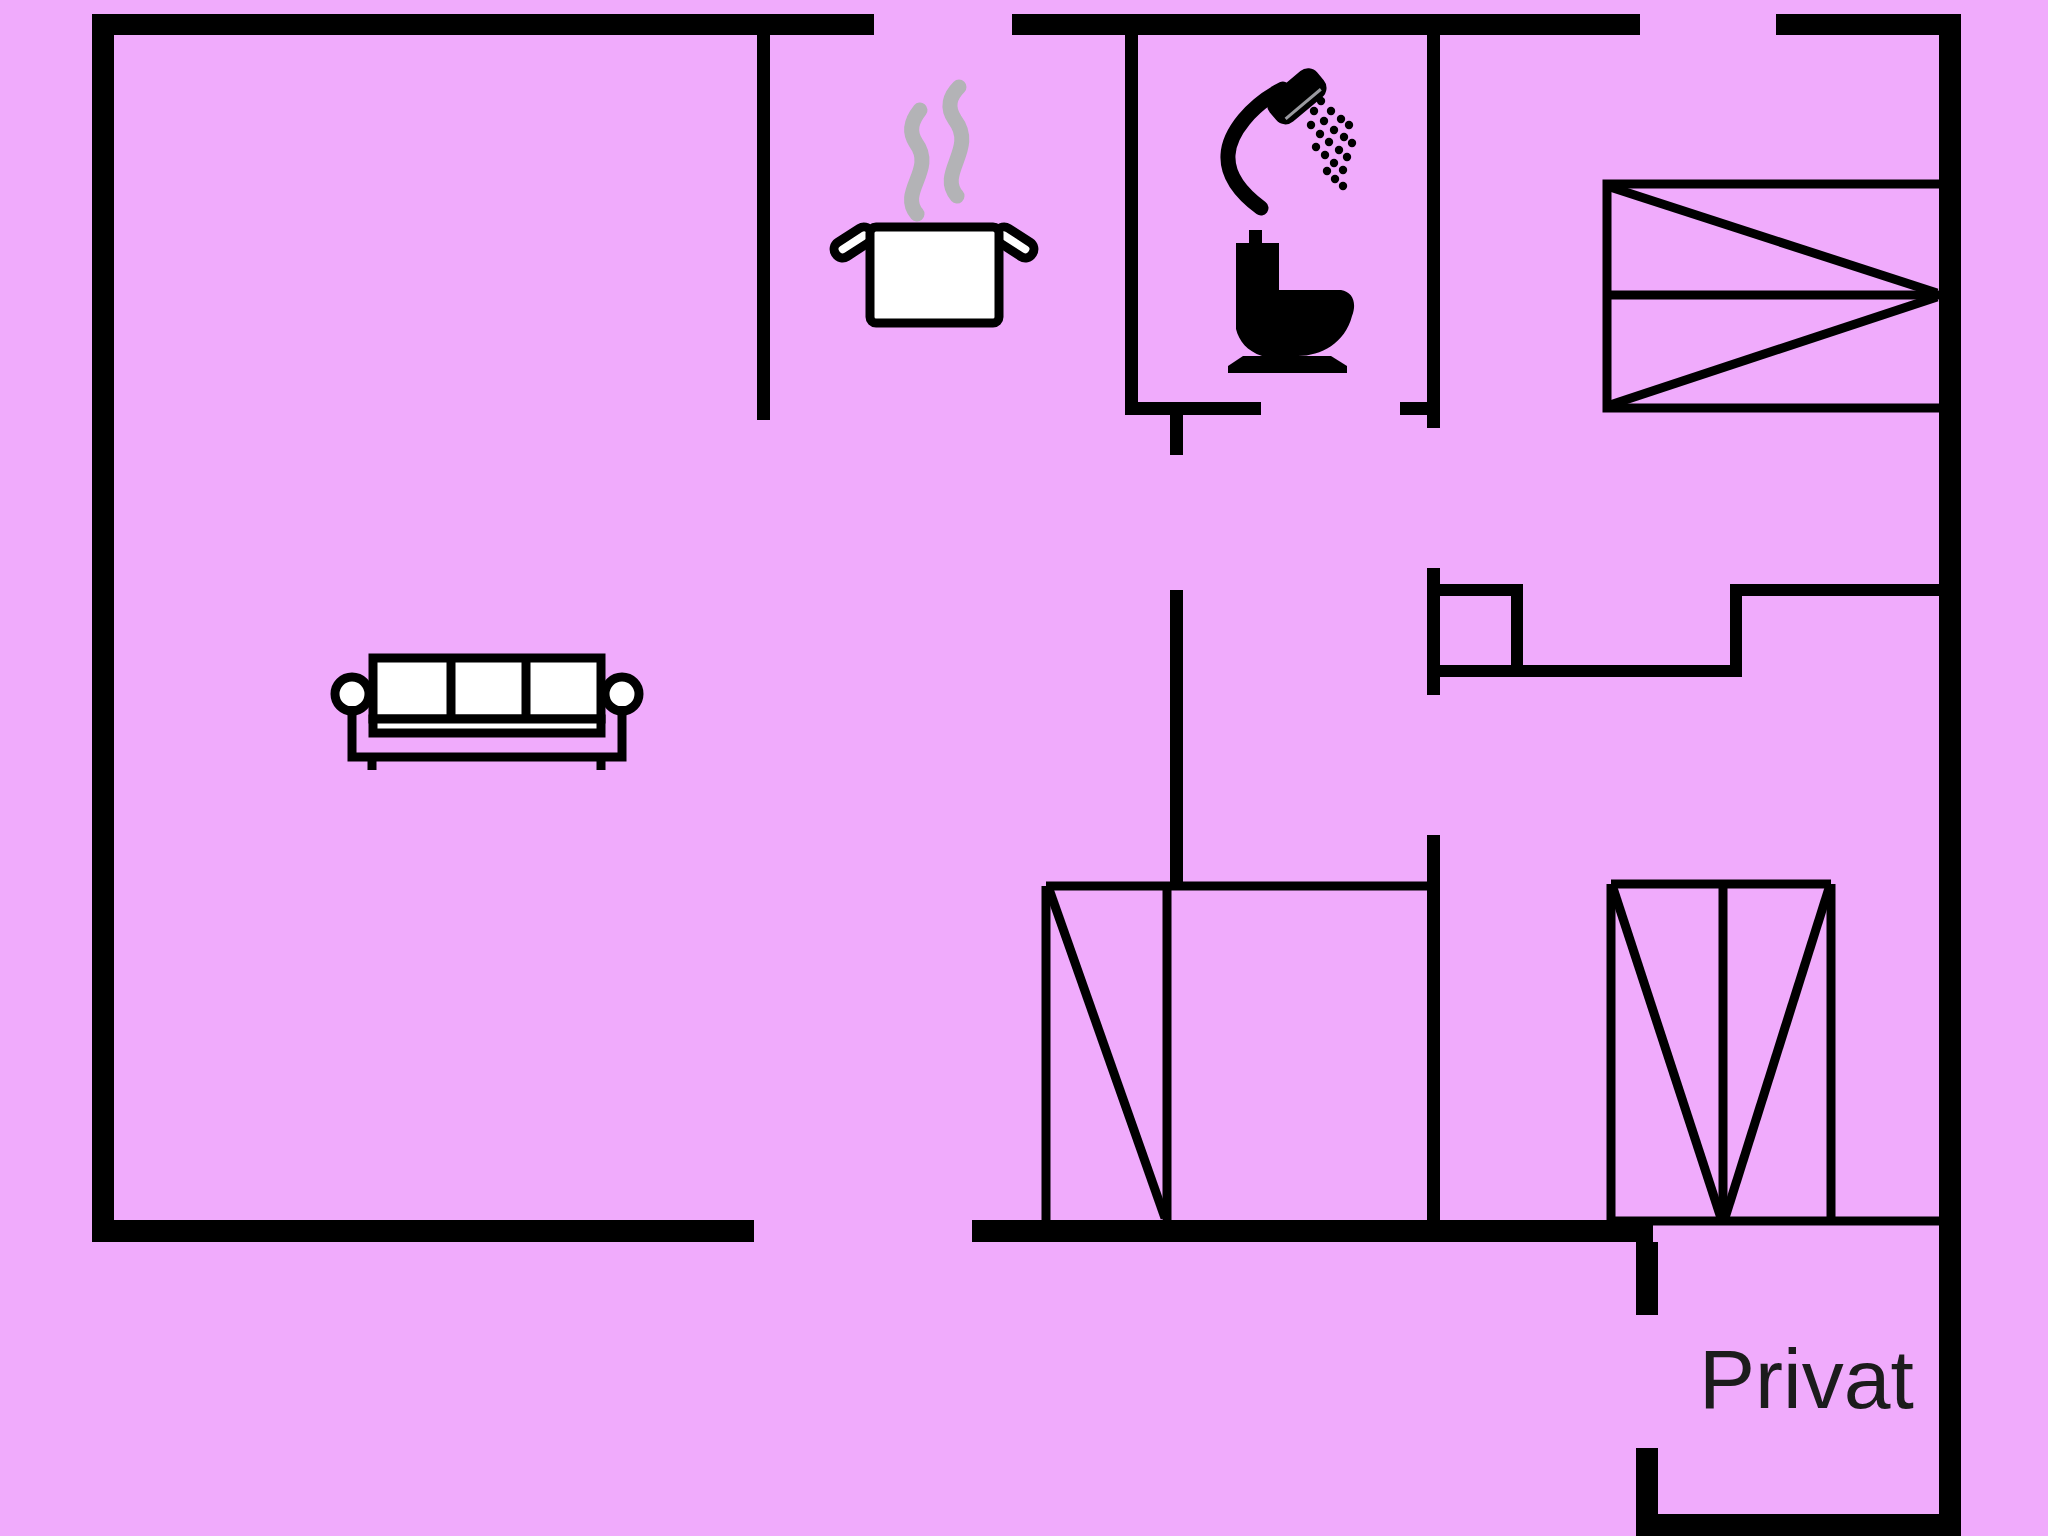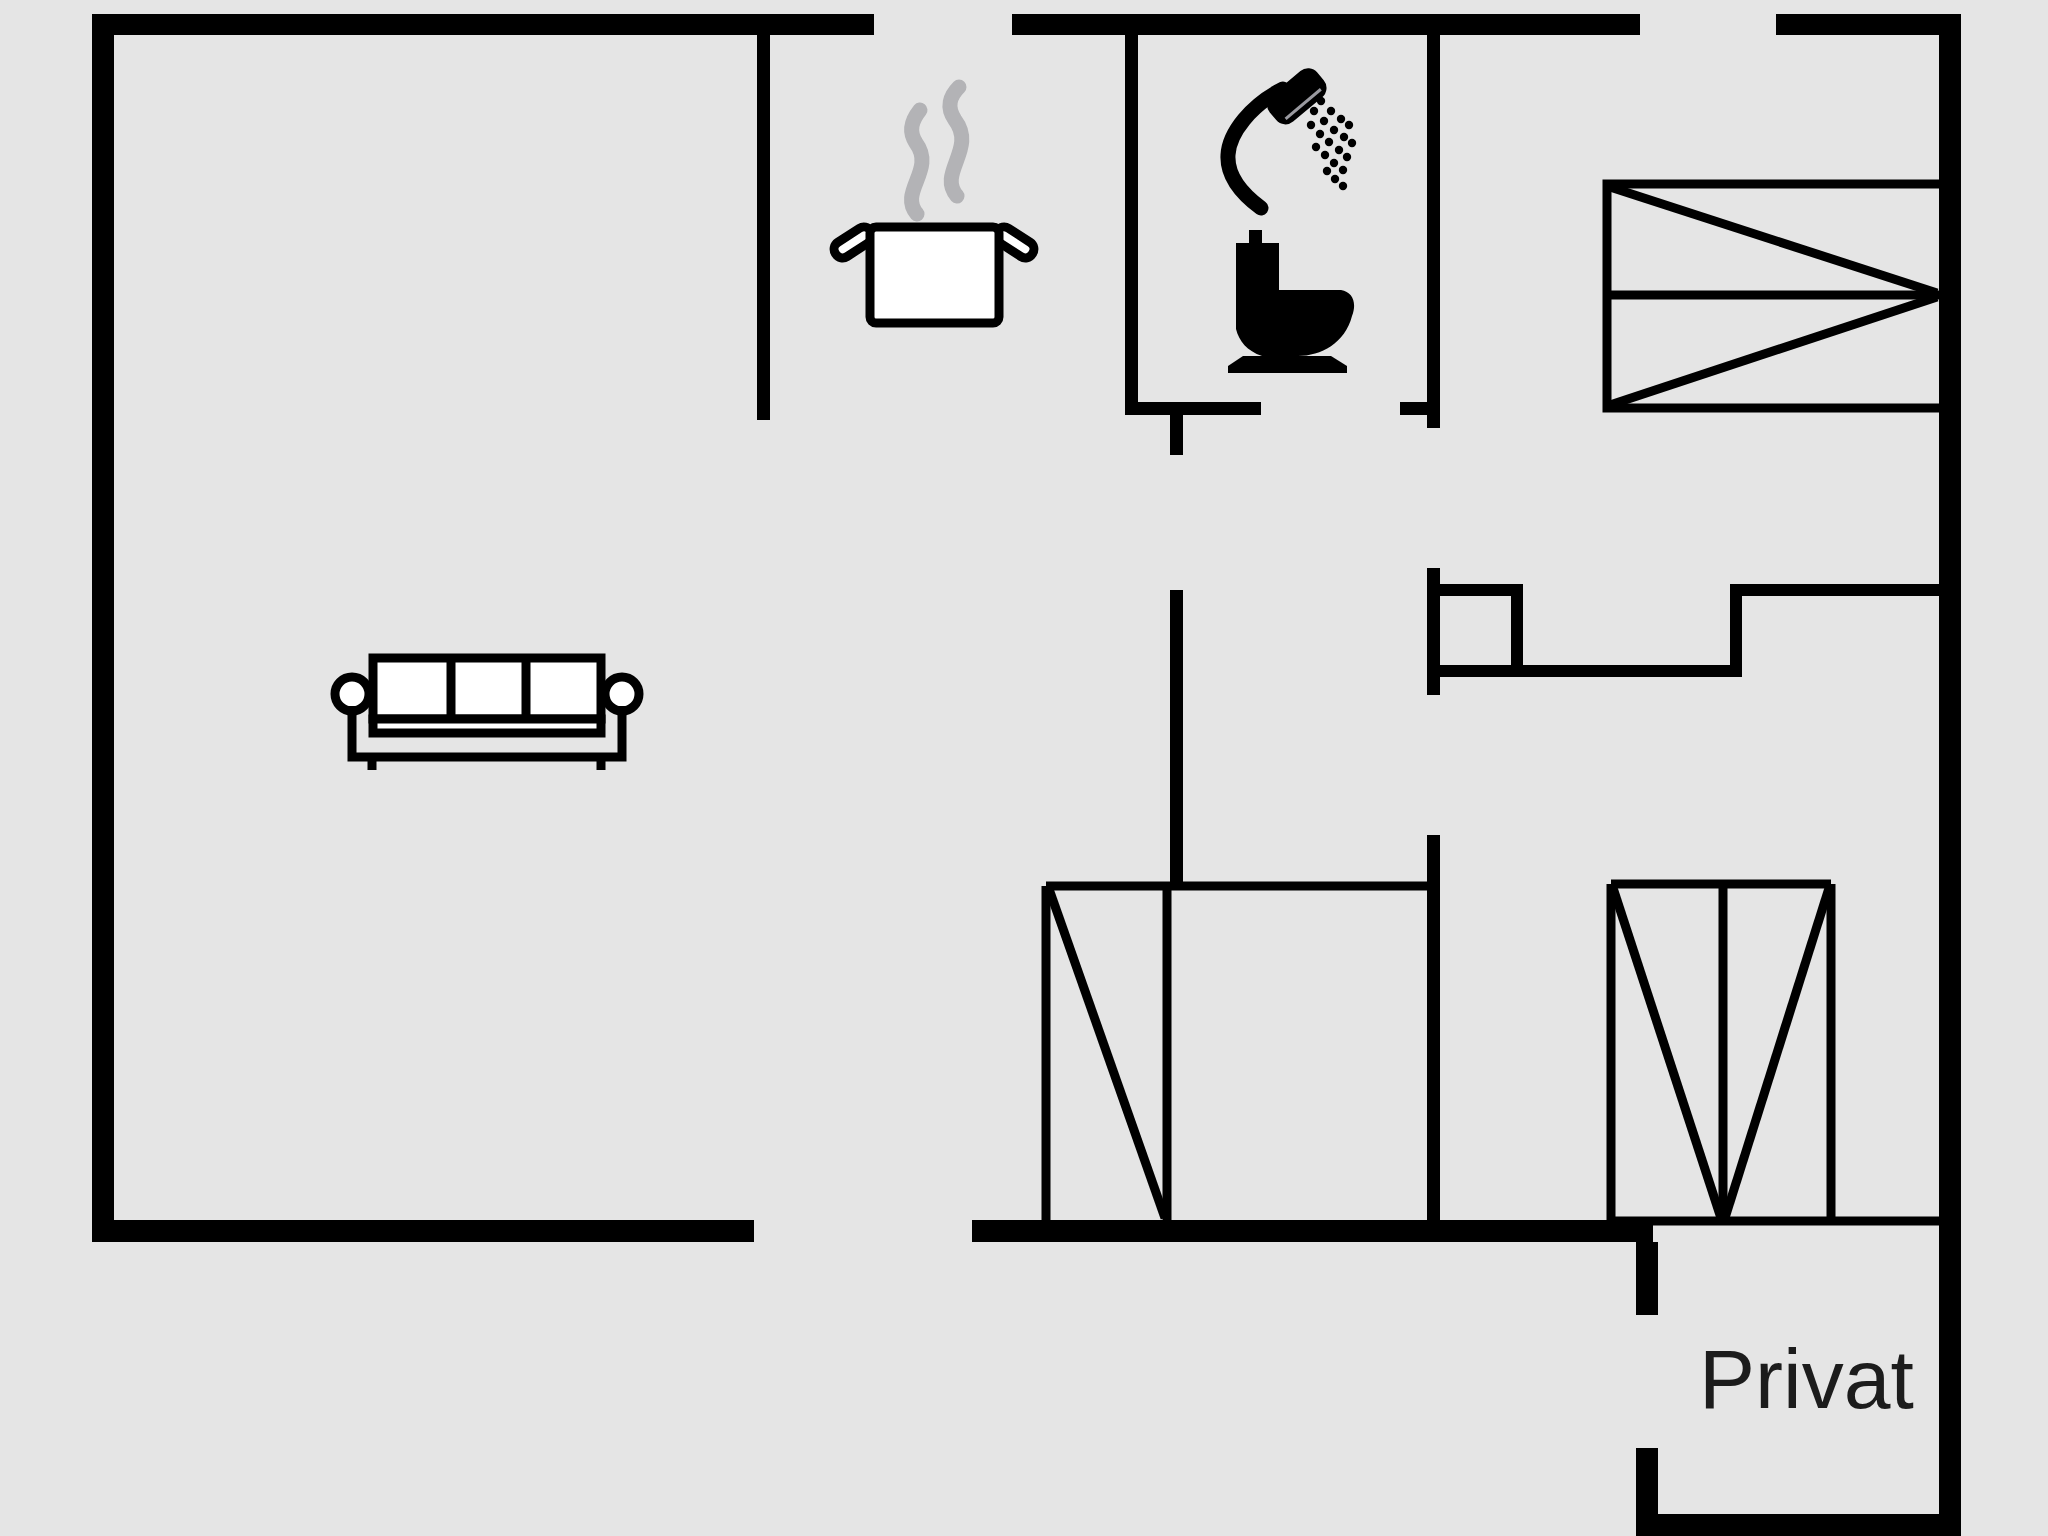--- a/index.html
+++ b/index.html
@@ -5,21 +5,21 @@
   html, body {
     margin: 0;
     padding: 0;
     background: #ffffff;
     font-family: "Liberation Sans", sans-serif;
   }
   .stage {
     position: relative;
     width: 2048px;
     height: 1536px;
-    background: #e5e5e5;
+    background: #f0abfc;
     overflow: hidden;
   }
   .stage svg {
     position: absolute;
     left: 0;
     top: 0;
     width: 2048px;
     height: 1536px;
     display: block;
   }

